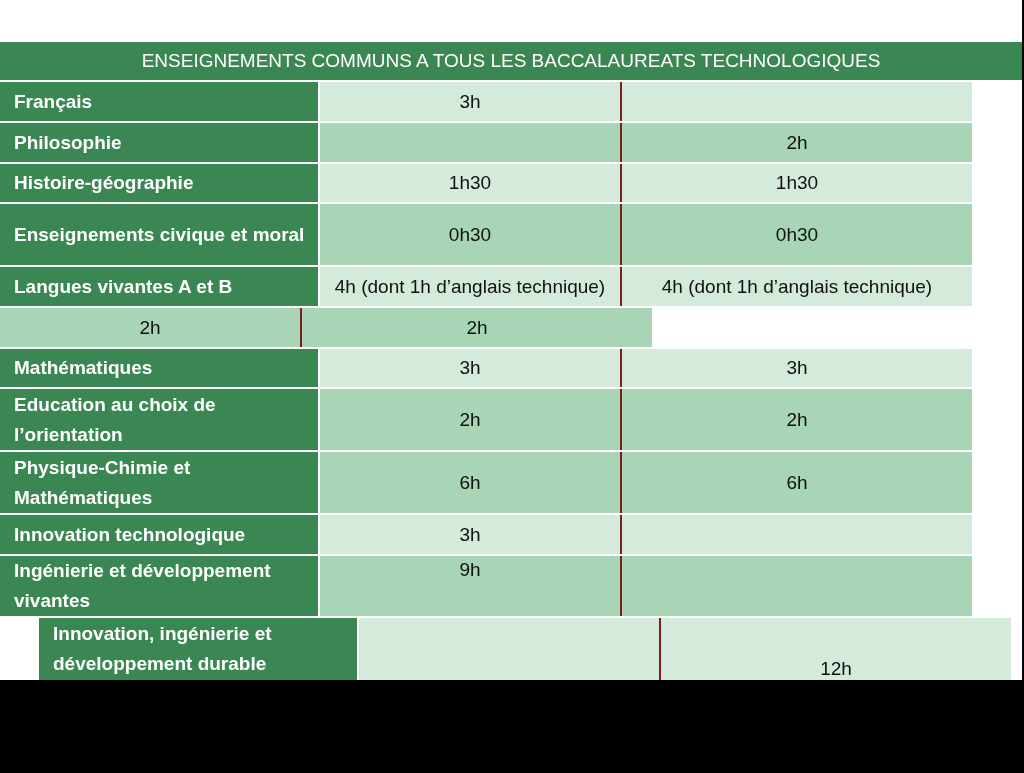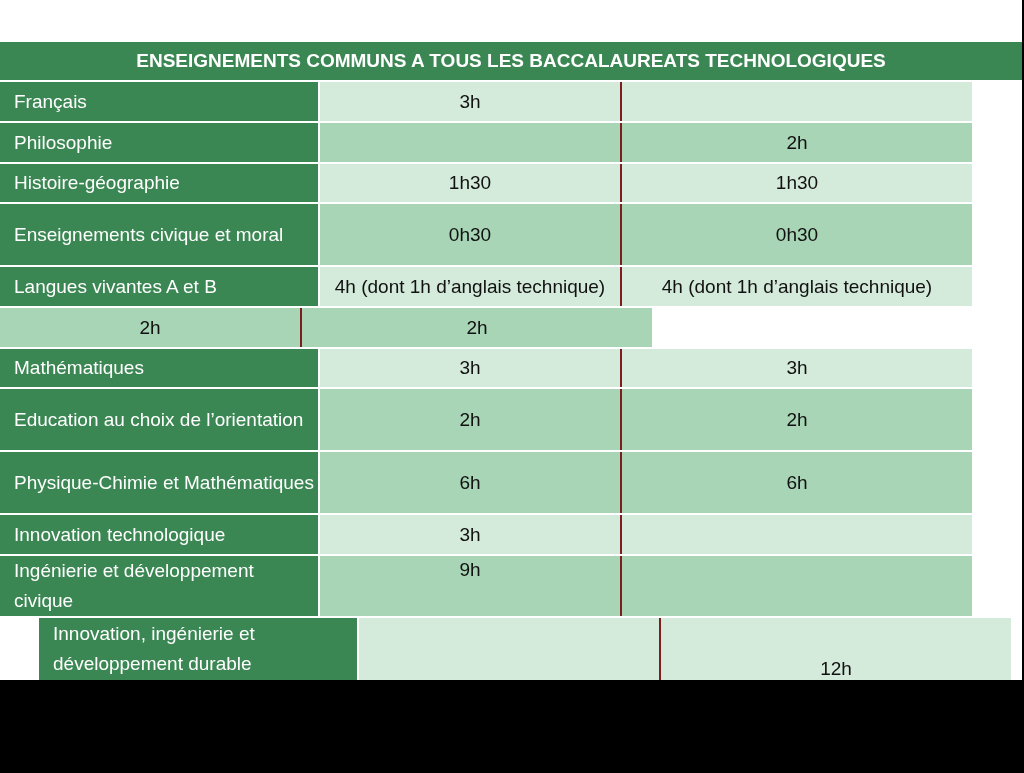--- a/index.html
+++ b/index.html
@@ -1,25 +1,25 @@
 <!DOCTYPE html>
 <html><head>
 <meta charset="utf-8">
 <style>
   html, body { margin:0; padding:0; }
   body { width:1024px; height:773px; background:#000; overflow:hidden; font-family:"Liberation Sans", sans-serif; }
   .grid { position:absolute; left:0; top:0; width:1022px; background:#fff; }
   .row { display:flex; border-bottom:2px solid #fff; }
   .row:last-child { border-bottom:none;margin-left:39px; }
   .cell { box-sizing:border-box; display:flex; align-items:center; font-size:19px; }
-  .c1 { width:320px; border-right:2px solid #fff; background:#3b8753; color:#fff; font-weight:normal; padding-left:14px; line-height:30px; }
+  .c1 { width:320px; border-right:2px solid #fff; background:#3b8753; color:#fff; font-weight:bold; padding-left:14px; line-height:30px; }
   .c2 { width:302px; border-right:2px solid #7f1d1d; justify-content:center; color:#111; }
   .c3 { width:350px; justify-content:center; color:#111; }
   .hdr .cell { background:#a16207; color:#fff; font-weight:bold; justify-content:center; padding-left:4px;margin-top:41px; }
-  .sec { background:#3b8753; color:#fff; font-weight:bold; justify-content:center; width:1022px; }
+  .sec { background:#3b8753; color:#fff; font-weight:normal; justify-content:center; width:1022px; }
   .light .c2, .light .c3 { background:#d4ebdb; }
   .dark .c2, .dark .c3 { background:#a8d5b5; }
 </style>
 </head>
 <body>
 
 <div class="grid">
   <div class="row hdr" style="height:40px">
     <div class="cell c1">Matière</div>
     <div class="cell c2">Première</div>
@@ -73,21 +73,21 @@
     <div class="cell c1">Physique-Chimie et Mathématiques</div>
     <div class="cell c2">6h</div>
     <div class="cell c3">6h</div>
   </div>
   <div class="row light" style="height:39px">
     <div class="cell c1">Innovation technologique</div>
     <div class="cell c2">3h</div>
     <div class="cell c3"></div>
   </div>
   <div class="row dark" style="height:60px">
-    <div class="cell c1">Ingénierie et développement civique</div>
+    <div class="cell c1">Ingénierie et développement vivantes</div>
     <div class="cell c2" style="align-items:flex-start;padding-top:3px">9h</div>
     <div class="cell c3"></div>
   </div>
   <div class="row light" style="height:62px">
     <div class="cell c1">Innovation, ingénierie et développement durable</div>
     <div class="cell c2"></div>
     <div class="cell c3" style="align-items:flex-end;">12h</div>
   </div>
 </div>
 

